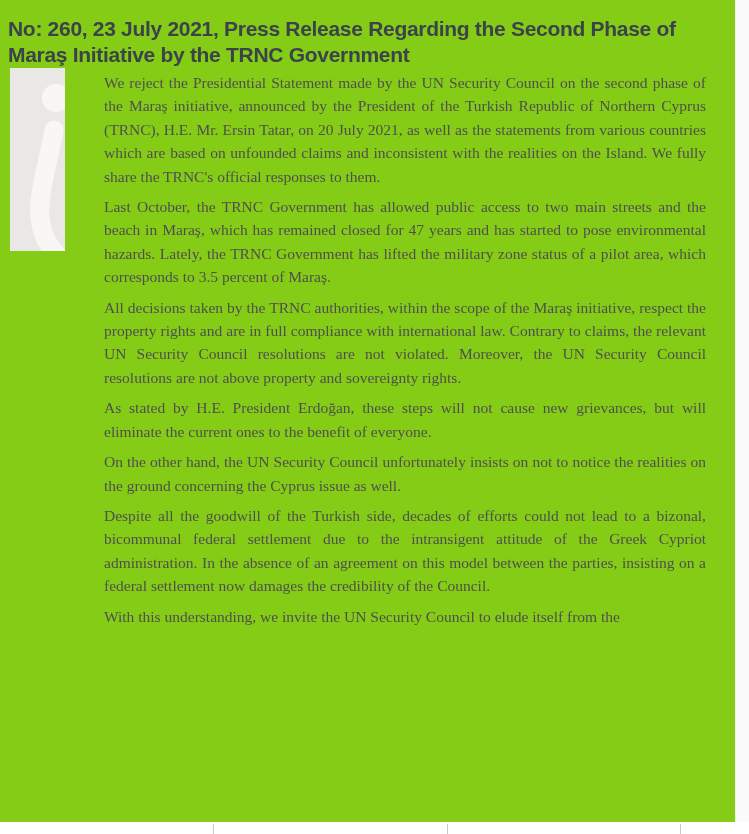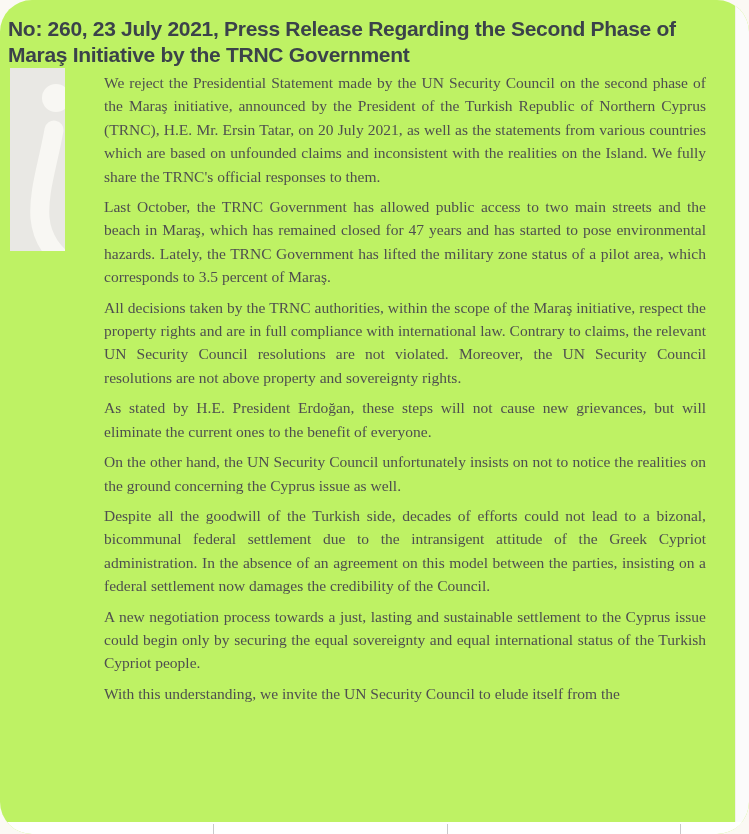--- a/index.html
+++ b/index.html
@@ -4,23 +4,22 @@
 <style>
   html, body { margin: 0; padding: 0; }
   body {
     width: 749px; height: 834px;
     font-family: "Liberation Sans", sans-serif;
     background: #fbf9f4;
   }
   .page {
     position: relative;
     width: 749px; height: 834px;
-    background: #bef264;
+    background: #84cc16;
     overflow: hidden;
-    border-radius: 32px;
   }
   
   .gutter {
     position: absolute; top: 0; right: 0;
     width: 13px; height: 834px;
     background: #fbfbfb;
     border-left: 1px solid #f3f1ec;
     z-index: 1;
   }
   
@@ -86,21 +85,20 @@
     </svg>
   </div>
 
   <div class="content">
       <p>We reject the Presidential Statement made by the UN Security Council on the second phase of the Maraş initiative, announced by the President of the Turkish Republic of Northern Cyprus (TRNC), H.E. Mr. Ersin Tatar, on 20 July 2021, as well as the statements from various countries which are based on unfounded claims and inconsistent with the realities on the Island. We fully share the TRNC's official responses to them.</p>
       <p>Last October, the TRNC Government has allowed public access to two main streets and the beach in Maraş, which has remained closed for 47 years and has started to pose environmental hazards. Lately, the TRNC Government has lifted the military zone status of a pilot area, which corresponds to 3.5 percent of Maraş.</p>
       <p>All decisions taken by the TRNC authorities, within the scope of the Maraş initiative, respect the property rights and are in full compliance with international law. Contrary to claims, the relevant UN Security Council resolutions are not violated. Moreover, the UN Security Council resolutions are not above property and sovereignty rights.</p>
       <p>As stated by H.E. President Erdoğan, these steps will not cause new grievances, but will eliminate the current ones to the benefit of everyone.</p>
       <p>On the other hand, the UN Security Council unfortunately insists on not to notice the realities on the ground concerning the Cyprus issue as well.</p>
       <p>Despite all the goodwill of the Turkish side, decades of efforts could not lead to a bizonal, bicommunal federal settlement due to the intransigent attitude of the Greek Cypriot administration. In the absence of an agreement on this model between the parties, insisting on a federal settlement now damages the credibility of the Council.</p>
-      <p>A new negotiation process towards a just, lasting and sustainable settlement to the Cyprus issue could begin only by securing the equal sovereignty and equal international status of the Turkish Cypriot people.</p>
       <p>With this understanding, we invite the UN Security Council to elude itself from the</p>
     </div>
 
   <div class="gutter"></div>
 
   <div class="footer-strip">
     <span class="divider d1"></span>
     <span class="divider d2"></span>
     <span class="divider d3"></span>
   </div>

